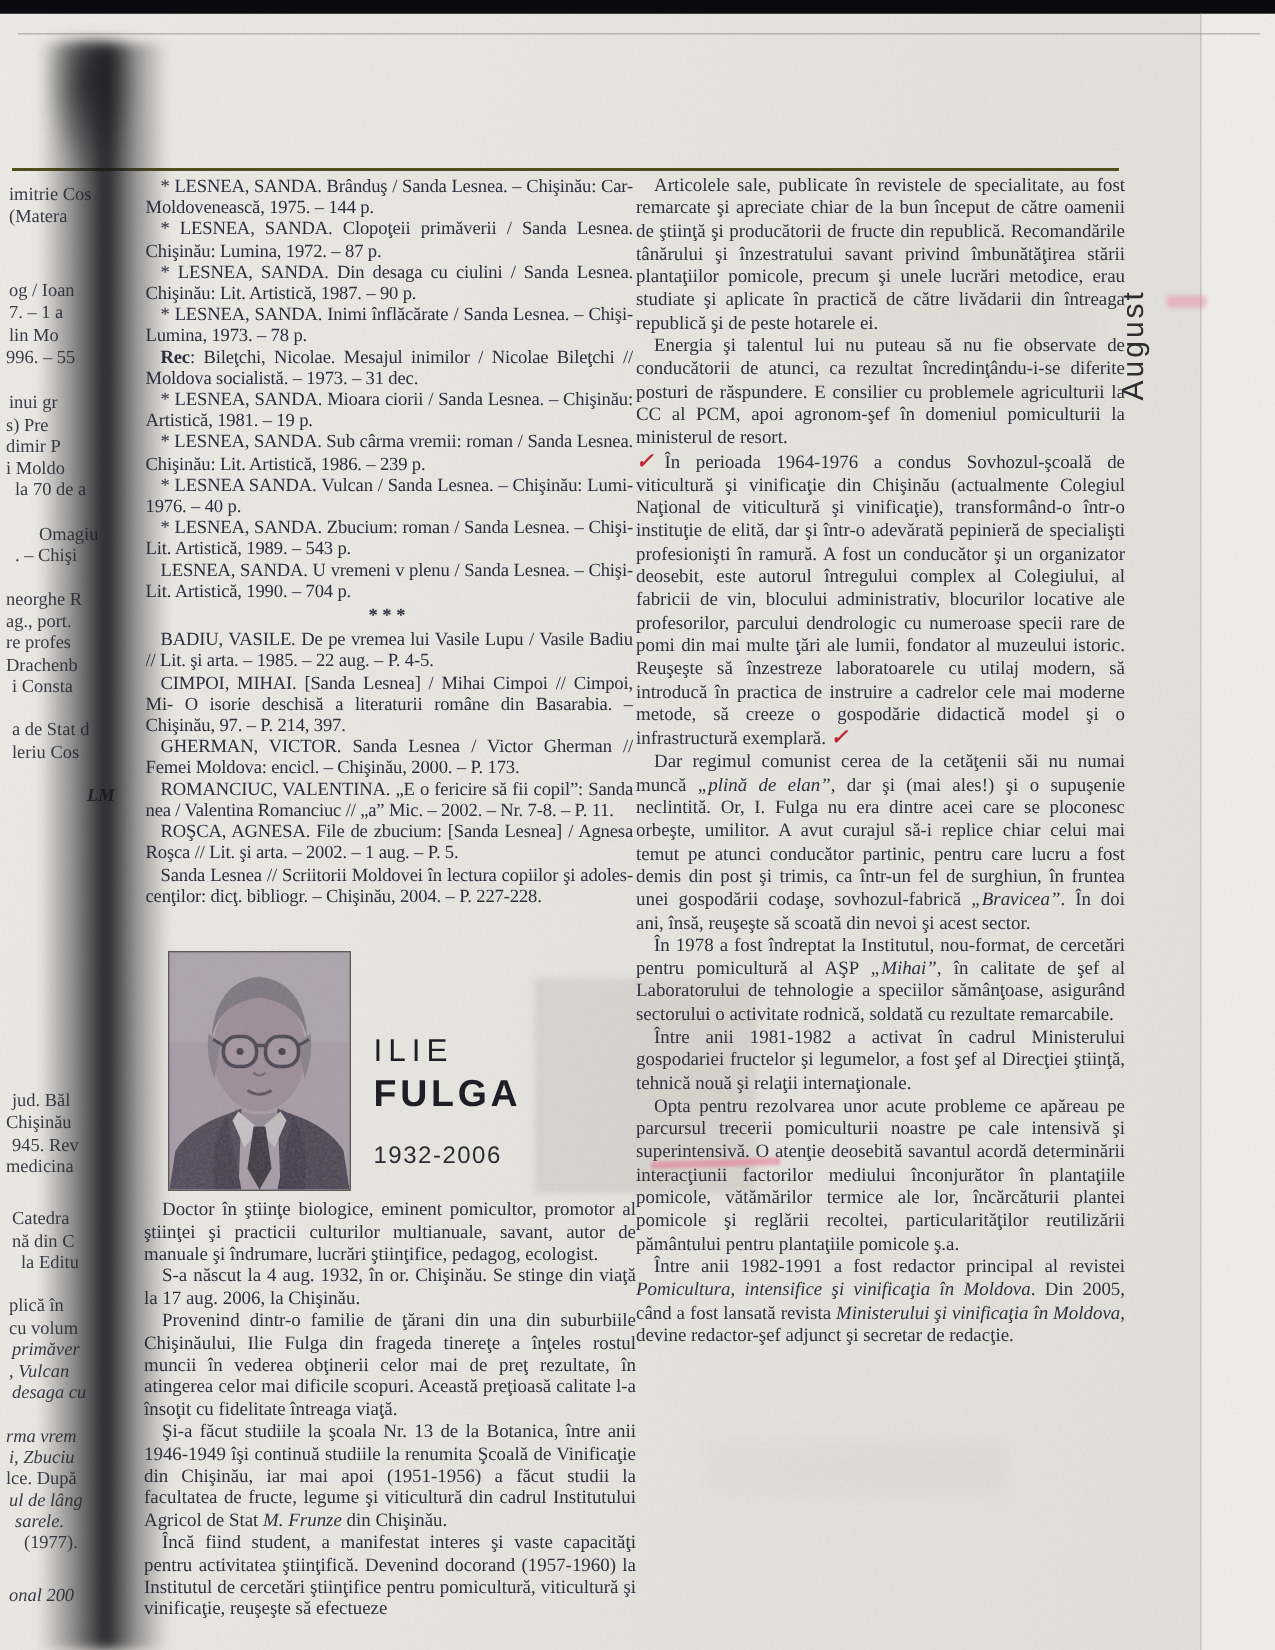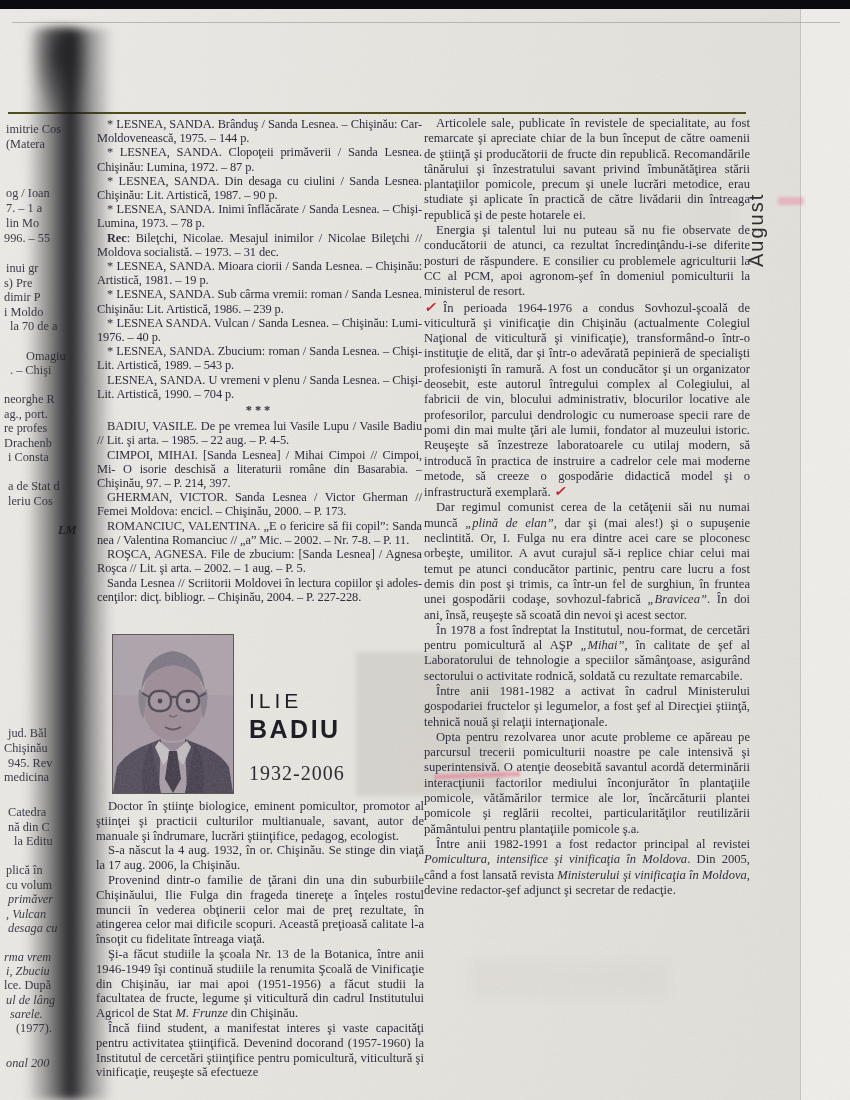--- a/index.html
+++ b/index.html
@@ -32,21 +32,21 @@
        font:12.4px/14.2px "Liberation Serif",serif;color:#2e2e3e;text-align:justify;letter-spacing:-.1px;}
   .bib p{margin:0;text-indent:10px;}
   .bib-heading{text-align:center;text-indent:0!important;font-size:16px;letter-spacing:.4px;color:#262632;margin:0 0 9px 0!important;}
   .sep{text-align:center;text-indent:0!important;font-weight:bold;letter-spacing:3px;margin:2px 0!important;}
   
   .profile{position:absolute;left:104px;top:622px;width:334px;height:170px;z-index:10;}
   .photo{position:absolute;left:8px;top:3px;width:122px;height:160px;border:1px solid #5f5b58;overflow:hidden;background:#b3a8ae;}
   .name-block{position:absolute;left:145px;top:58px;font-family:"Liberation Sans",sans-serif;color:#1e1e26;}
   .fname{font-size:21px;letter-spacing:4px;font-weight:400;}
   .lname{font-size:25px;letter-spacing:2.5px;font-weight:700;margin-top:2px;}
-  .years{position:absolute;left:145px;top:131px;font-family:Liberation Serif, serif;font-size:20px;letter-spacing:1px;color:#2c2c32;}
+  .years{position:absolute;left:145px;top:131px;font-family:Liberation Sans, sans-serif;font-size:16px;letter-spacing:1px;color:#2c2c32;}
   
   .bio{position:absolute;left:96px;top:790px;width:328px;height:300px;overflow:hidden;z-index:10;
        font:12.6px/14.8px "Liberation Serif",serif;color:#30303f;text-align:justify;}
   .bio p{margin:0;text-indent:12px;}
   .rcol{position:absolute;left:424px;top:107px;width:326px;height:982px;overflow:hidden;z-index:10;
        font:12.6px/15.3px "Liberation Serif",serif;color:#30303f;text-align:justify;}
   .rcol p{margin:0;text-indent:12px;}
   .rcol p.noind{text-indent:0;}
   .ck{color:#c32531;font-family:"Liberation Sans",sans-serif;font-weight:bold;font-size:14px;font-style:italic;}
   
@@ -164,21 +164,21 @@
         <polygon points="74,106 60,118 70,130 78,112" fill="#d0ccc9"></polygon>
         <polygon points="56,116 64,116 68,144 60,158 52,144" fill="#353039"></polygon>
         <path d="M38 108 L48 158 L30 158 Q26 128 38 108 Z" fill="#3e3844"></path>
         <path d="M82 108 L72 158 L90 158 Q94 128 82 108 Z" fill="#3a3440"></path>
         <rect width="120" height="158" filter="url(#grain)" opacity="0.5"></rect>
         <rect width="120" height="158" fill="#7a6f85" opacity="0.1"></rect>
       </svg>
     </div>
     <div class="name-block">
       <div class="fname">ILIE</div>
-      <div class="lname">BADIU</div>
+      <div class="lname">FULGA</div>
     </div>
     <div class="years">1932-2006</div>
   </div>
 
   <div class="bio">
     <p>Doctor în ştiinţe biologice, eminent pomicultor, promotor al ştiinţei şi practicii culturilor multianuale, savant, autor de manuale şi îndrumare, lucrări ştiinţifice, pedagog, ecologist.</p>
     <p>S-a născut la 4 aug. 1932, în or. Chişinău. Se stinge din viaţă la 17 aug. 2006,  la Chişinău.</p>
     <p>Provenind dintr-o familie de ţărani din una din suburbiile Chişinăului, Ilie Fulga din frageda tinereţe a înţeles rostul muncii în vederea obţinerii celor mai de preţ rezultate, în atingerea celor mai dificile scopuri. Această preţioasă calitate l-a însoţit cu fidelitate întreaga viaţă.</p>
     <p>Şi-a făcut studiile la şcoala Nr. 13 de la Botanica, între anii 1946-1949 îşi continuă studiile la renumita Şcoală de Vinificaţie din Chişinău, iar mai apoi (1951-1956) a făcut studii la facultatea de fructe, legume şi viticultură din cadrul Institutului Agricol de Stat <i>M. Frunze</i> din Chişinău.</p>
     <p>Încă fiind student, a manifestat interes şi vaste capacităţi pentru activitatea ştiinţifică. Devenind docorand (1957-1960) la Institutul de cercetări ştiinţifice pentru pomicultură, viticultură şi vinificaţie, reuşeşte să efectueze</p>

